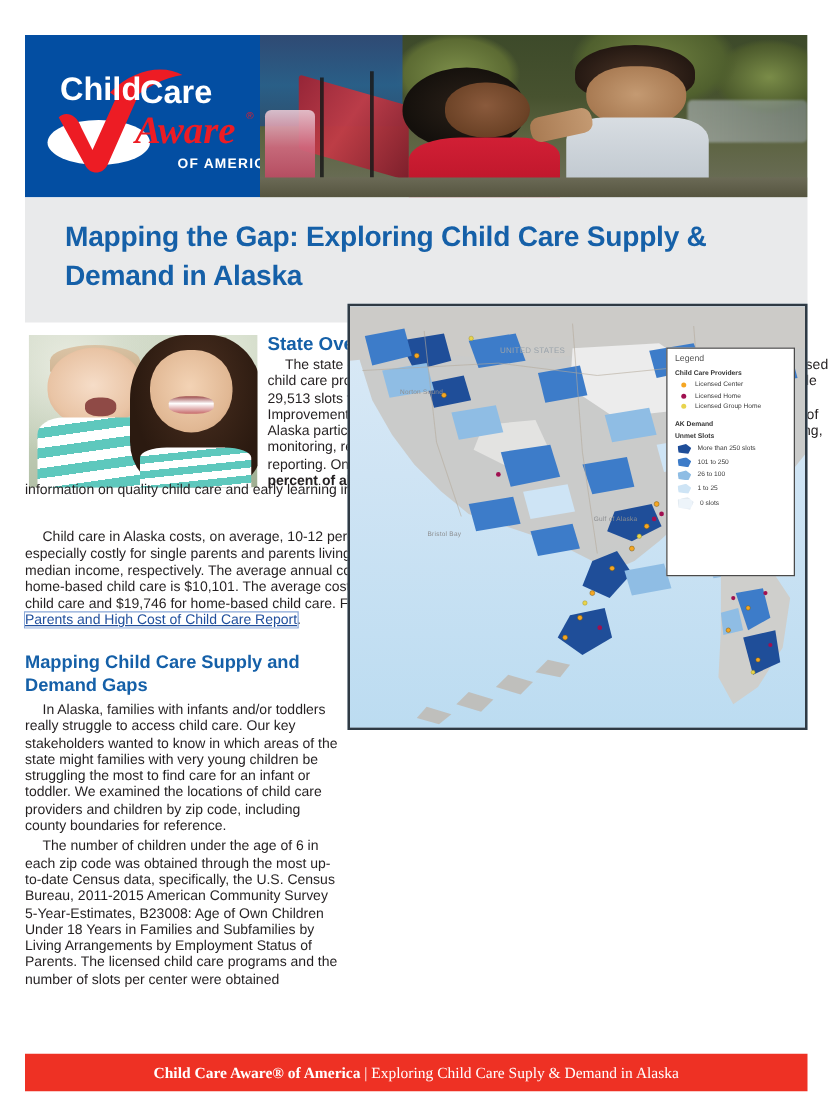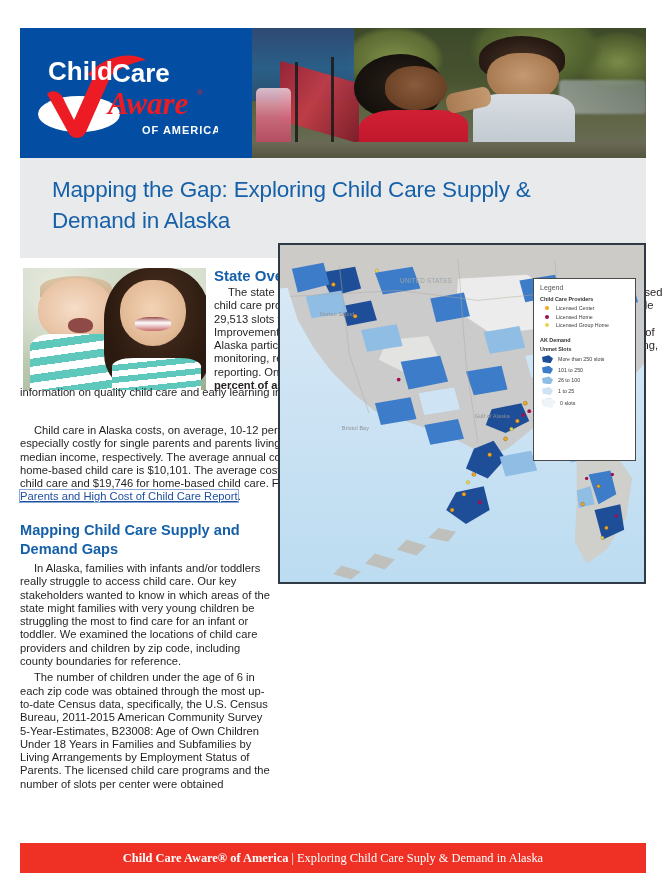--- a/index.html
+++ b/index.html
@@ -7,21 +7,21 @@
     width:666px;height:891px;
     background:#ffffff;
     font-family:"Liberation Sans", sans-serif;
     overflow:hidden;
     position:relative;
   }
   .page{position:absolute;left:0;top:0;width:666px;height:891px;background:#fff;}
 
   
   .header{position:absolute;left:20px;top:28px;width:626px;height:130px;overflow:hidden;display:flex;}
-  .logo-panel{width:188px;height:130px;background:#034EA2;position:relative;flex:none;padding-left:44px;}
+  .logo-panel{width:188px;height:130px;background:#034EA2;position:relative;flex:none;}
   .hdr-photo{flex:1;height:130px;position:relative;overflow:hidden;background:#4a5c3a;}
 
   
   .hp-sky{position:absolute;inset:0;
     background:
       radial-gradient(ellipse 70px 46px at 36% 24%, #7d8f4a 0%, #5c6b33 60%, rgba(60,72,34,0) 72%),
       radial-gradient(ellipse 90px 52px at 72% 16%, #6f8040 0%, #50602e 62%, rgba(60,72,34,0) 74%),
       radial-gradient(ellipse 60px 40px at 93% 26%, #7a8c48 0%, #4c5a2c 65%, rgba(60,72,34,0) 76%),
       linear-gradient(180deg,#3d4a2a 0%,#47522f 38%,#5c6340 62%,#6d6f5c 100%);}
   .hp-bldg{position:absolute;left:0;top:0;width:26%;height:56%;
@@ -53,21 +53,21 @@
     background:linear-gradient(90deg,rgba(190,198,205,.55),rgba(150,162,172,.5));border-radius:4px;filter:blur(1px);}
   .hp-ground{position:absolute;left:0;bottom:0;width:100%;height:12%;
     background:linear-gradient(180deg,#6b6a56 0%,#55543f 100%);}
 
   
   .logo-svg{position:absolute;left:14px;top:22px;}
 
   
   .titleband{position:absolute;left:20px;top:158px;width:626px;height:100px;background:#e9eaeb;}
   .doc-title{position:absolute;left:32px;top:16px;width:566px;
-    color:#1560a8;font-weight:normal;font-size:22.5px;line-height:31px;letter-spacing:-0.2px;}
+    color:#1560a8;font-weight:bold;font-size:22.5px;line-height:31px;letter-spacing:-0.2px;}
 
   
   .body{position:absolute;left:20px;top:258px;width:626px;}
   .intro-photo{position:absolute;left:3px;top:10px;width:183px;height:122px;overflow:hidden;}
   .ip-bg{position:absolute;inset:0;
     background:
       radial-gradient(circle at 18% 20%, #e9ece1 0%, rgba(233,236,225,0) 42%),
       radial-gradient(circle at 86% 12%, #dfe6d6 0%, rgba(223,230,214,0) 46%),
       linear-gradient(160deg,#cfd8c6 0%,#bfcbb4 46%,#9fae92 100%);filter:blur(.4px);}
   .ip-baby{position:absolute;left:4%;top:8%;width:52%;height:92%;}

